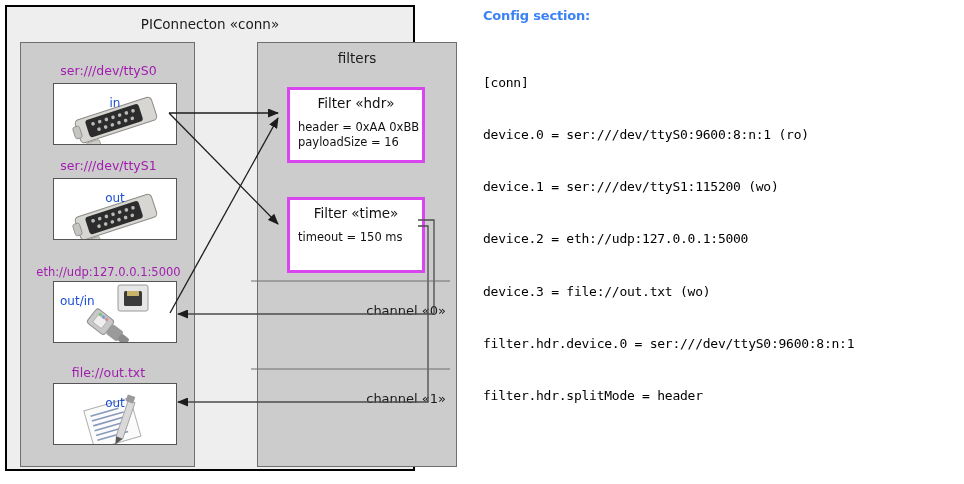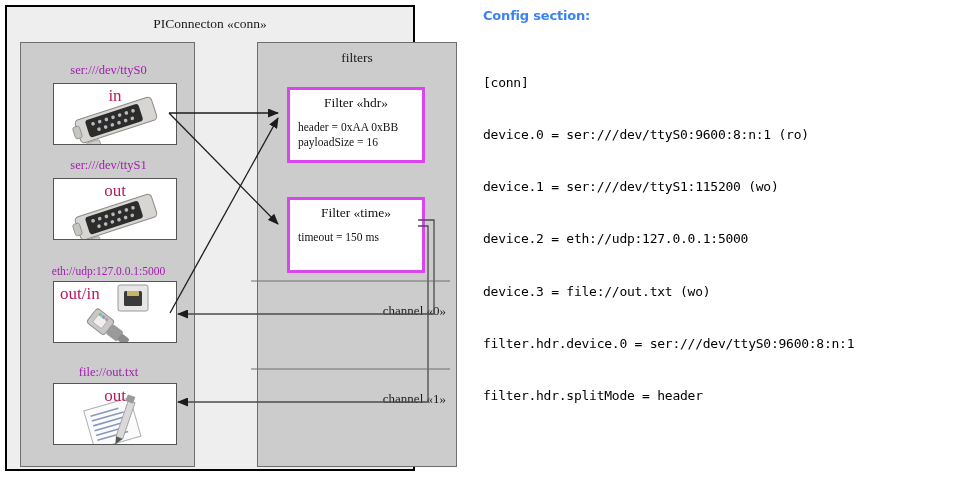--- a/index.html
+++ b/index.html
@@ -21,21 +21,20 @@
   }
 
   
   .outer-box {
     position: absolute;
     left: 5px; top: 5px;
     width: 410px; height: 466px;
     background: #eeeeee;
     border: 2px solid #000000;
     box-sizing: border-box;
-    font-family: Liberation Serif, serif;
   }
   .outer-title {
     position: absolute;
     left: 0; top: 9px;
     width: 100%;
     text-align: center;
     font-size: 13.5px;
     color: #1a1a1a;
   }
   .panel {
@@ -67,25 +66,25 @@
     position: absolute;
     left: 32px;
     width: 124px; height: 62px;
     background: #ffffff;
     border: 1px solid #555555;
     box-sizing: border-box;
     overflow: hidden;
   }
   .dev-cap {
     position: absolute;
-    top: 2px;
+    top: 12px;
     width: 100%;
     text-align: center;
-    font-size: 17px;
-    color: #be185d;
+    font-size: 12px;
+    color: #1d4ed8;
     z-index: 3;
   }
   .dev-cap.left { text-align: right; padding-left: 6px; width: auto; left: 0; }
 
   .filt-box {
     position: absolute;
     left: 29px;
     width: 138px; height: 76px;
     background: #ffffff;
     border: 3px solid #d946ef;

